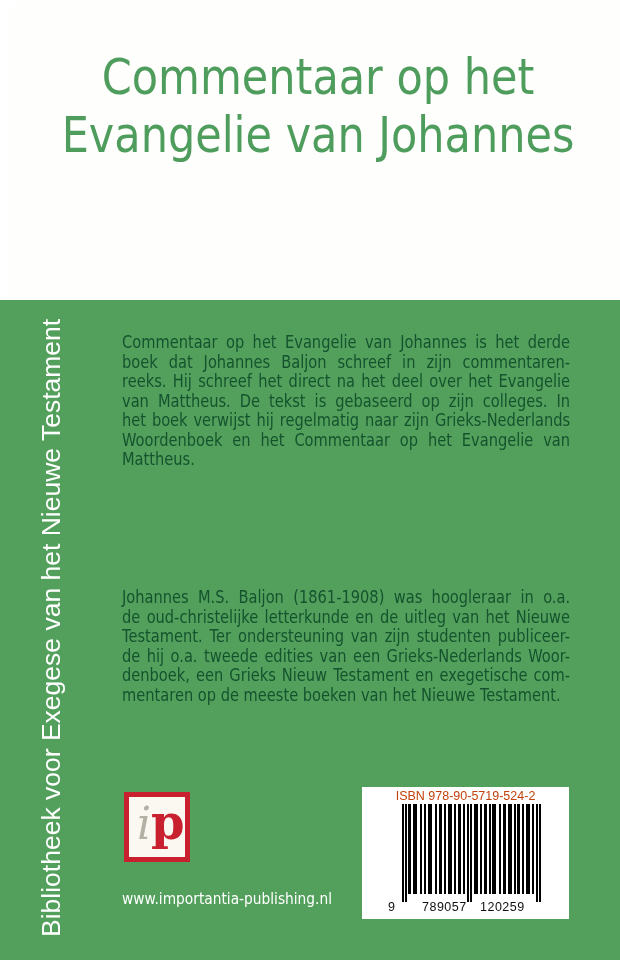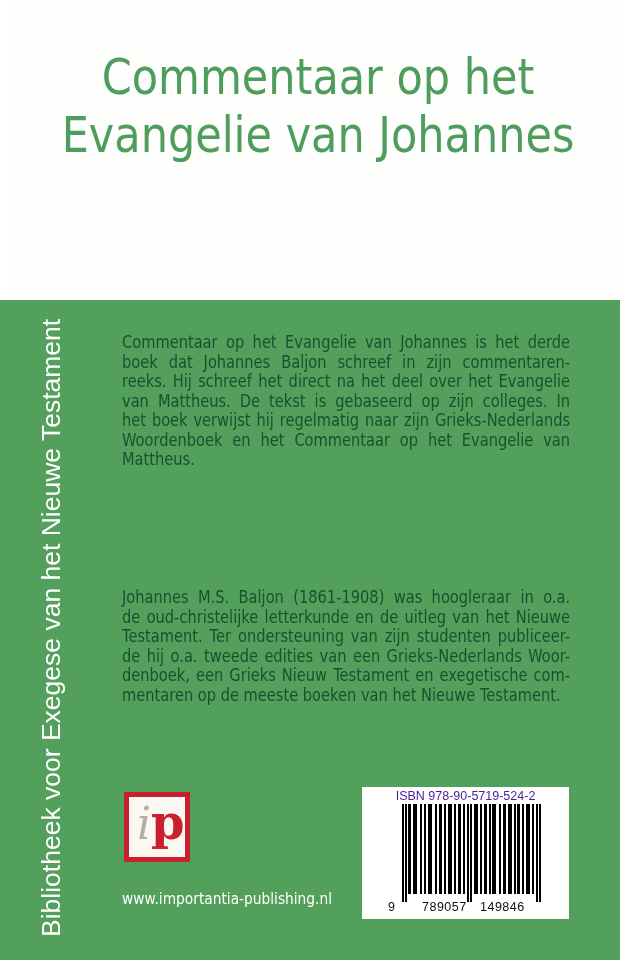--- a/index.html
+++ b/index.html
@@ -54,21 +54,21 @@
 
     .url {
       position: absolute; left: 122px; top: 889px;
       color: #ffffff; font-family: "DejaVu Sans", sans-serif; font-size: 16px; line-height: 20px;
       white-space: nowrap; transform: scaleX(0.86); transform-origin: 0 0;
     }
 
     .barcode { position: absolute; left: 362px; top: 787px; width: 207px; height: 132px; background: #ffffff; }
     .isbn {
       position: absolute; left: 0; top: 2px; width: 100%; text-align: center;
-      font-family: "Liberation Sans", sans-serif; font-size: 12.5px; line-height: 14px; color: #4c1d95;
+      font-family: "Liberation Sans", sans-serif; font-size: 12.5px; line-height: 14px; color: #c2410c;
     }
     .bars { position: absolute; left: 40px; top: 17px; width: 140px; height: 112px; }
     .bars i { position: absolute; top: 0; background: #000; display: block; }
     .bars i.short { height: 90px; }
     .bars i.long { height: 98px; }
     .bc-digit {
       position: absolute; font-family: "Liberation Sans", sans-serif; font-size: 12.5px; line-height: 14px; color: #111;
     }
     .bc-first { left: 26px; top: 113px; }
     .bc-left { left: 60px; top: 113px; letter-spacing: 0.5px; }
@@ -146,14 +146,14 @@
     <i class="short" style="left:112px;width:1.5px"></i>
     <i class="short" style="left:115px;width:3px"></i>
     <i class="short" style="left:120px;width:1.5px"></i>
     <i class="short" style="left:124px;width:4px"></i>
     <i class="short" style="left:130px;width:1.5px"></i>
     <i class="long" style="left:134px;width:1.5px"></i>
     <i class="long" style="left:137px;width:1.5px"></i>
   </div>
   <span class="bc-digit bc-first">9</span>
   <span class="bc-digit bc-left">789057</span>
-  <span class="bc-digit bc-right">149846</span>
+  <span class="bc-digit bc-right">120259</span>
 </div>
 
 </body></html>

